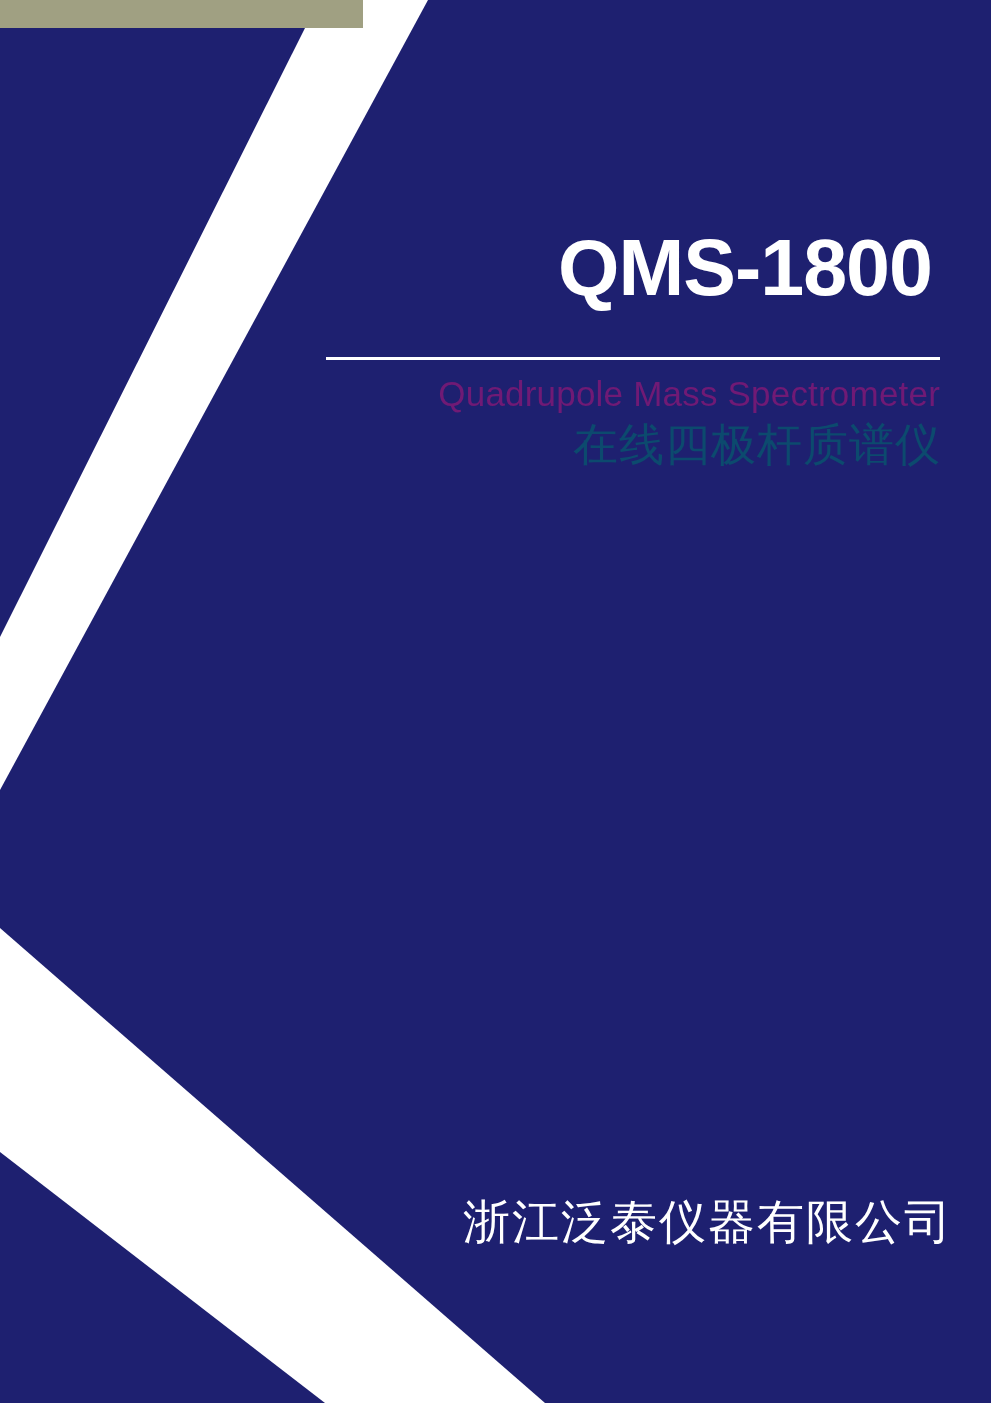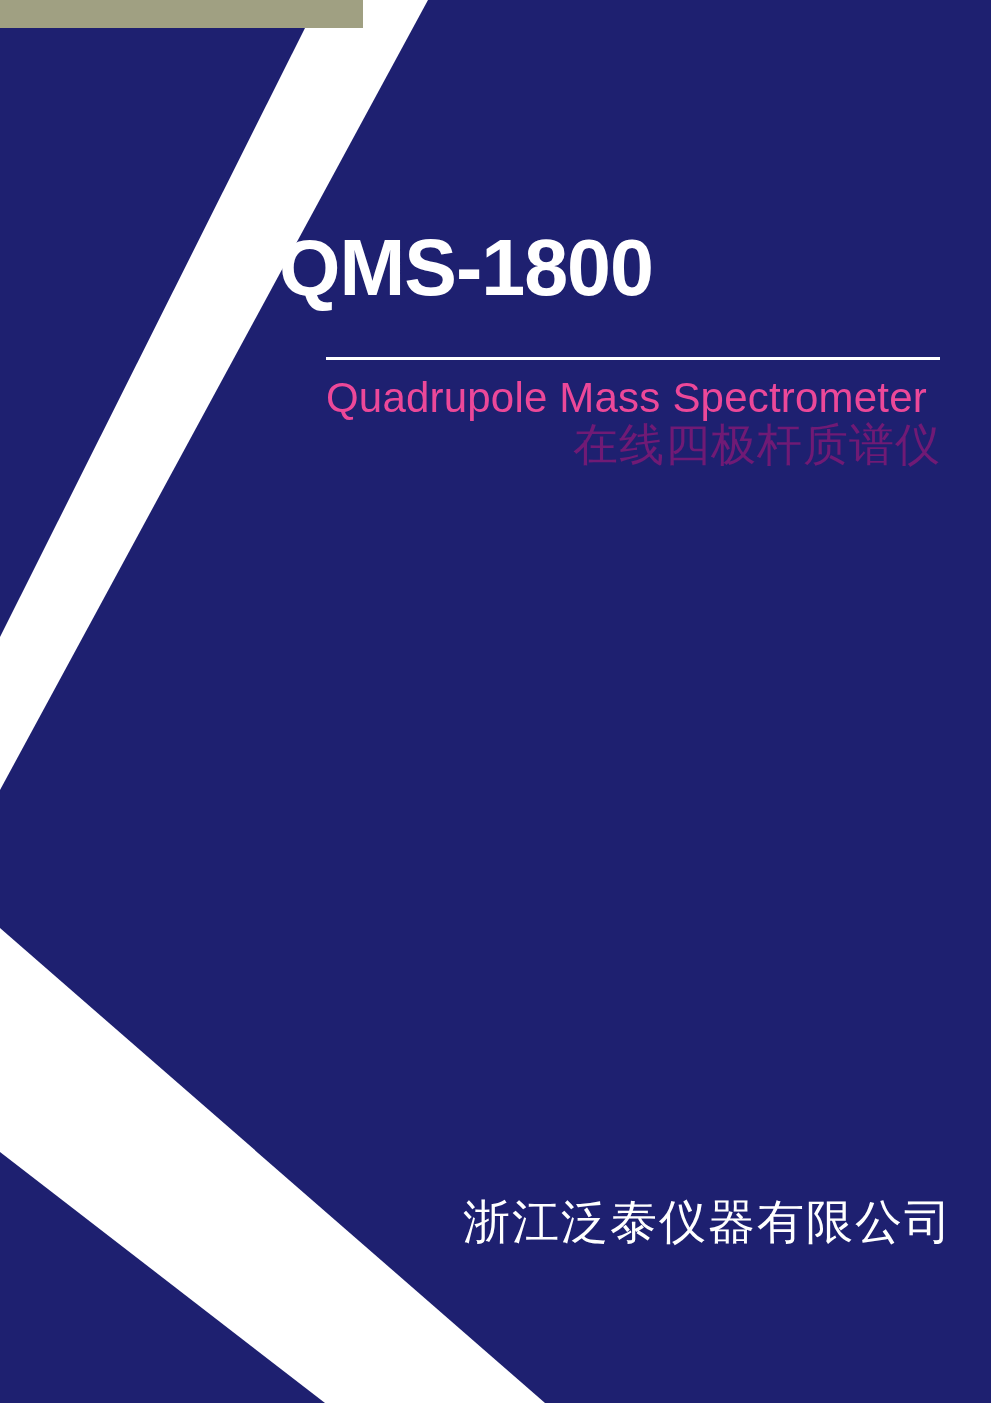--- a/index.html
+++ b/index.html
@@ -30,21 +30,21 @@
     inset:0;
     width:991px;
     height:1403px;
     z-index:2;
   }
   #title-block {
     position:absolute;
     left:0;
     top:228px;
     width:940px;
-    text-align:center;
+    text-align:right;
   }
   #product-title {
     display:block;
     font-size:79px;
     font-weight:bold;
     letter-spacing:-1px;
     color:#ffffff;
     line-height:1.0;
     padding-right:8px;
   }
@@ -54,37 +54,37 @@
     top:357px;
     width:614px;
     height:3px;
     background:#ffffff;
   }
   #subtitle-en {
     position:absolute;
     left:326px;
     top:372px;
     width:614px;
-    text-align:left;
-    font-size:42px;
+    text-align:right;
+    font-size:35px;
     font-weight:normal;
-    color:#ec4899;
+    color:#701a75;
     letter-spacing:0.2px;
     line-height:1.25;
     white-space:nowrap;
   }
   #subtitle-zh {
     position:absolute;
     left:0;
     top:419px;
     width:941px;
     text-align:right;
     font-size:45px;
     font-weight:normal;
-    color:#701a75;
+    color:#0c4a6e;
     letter-spacing:1px;
     line-height:1.15;
   }
   #company-name {
     position:absolute;
     left:16px;
     top:1194px;
     width:937px;
     text-align:right;
     font-size:47px;

